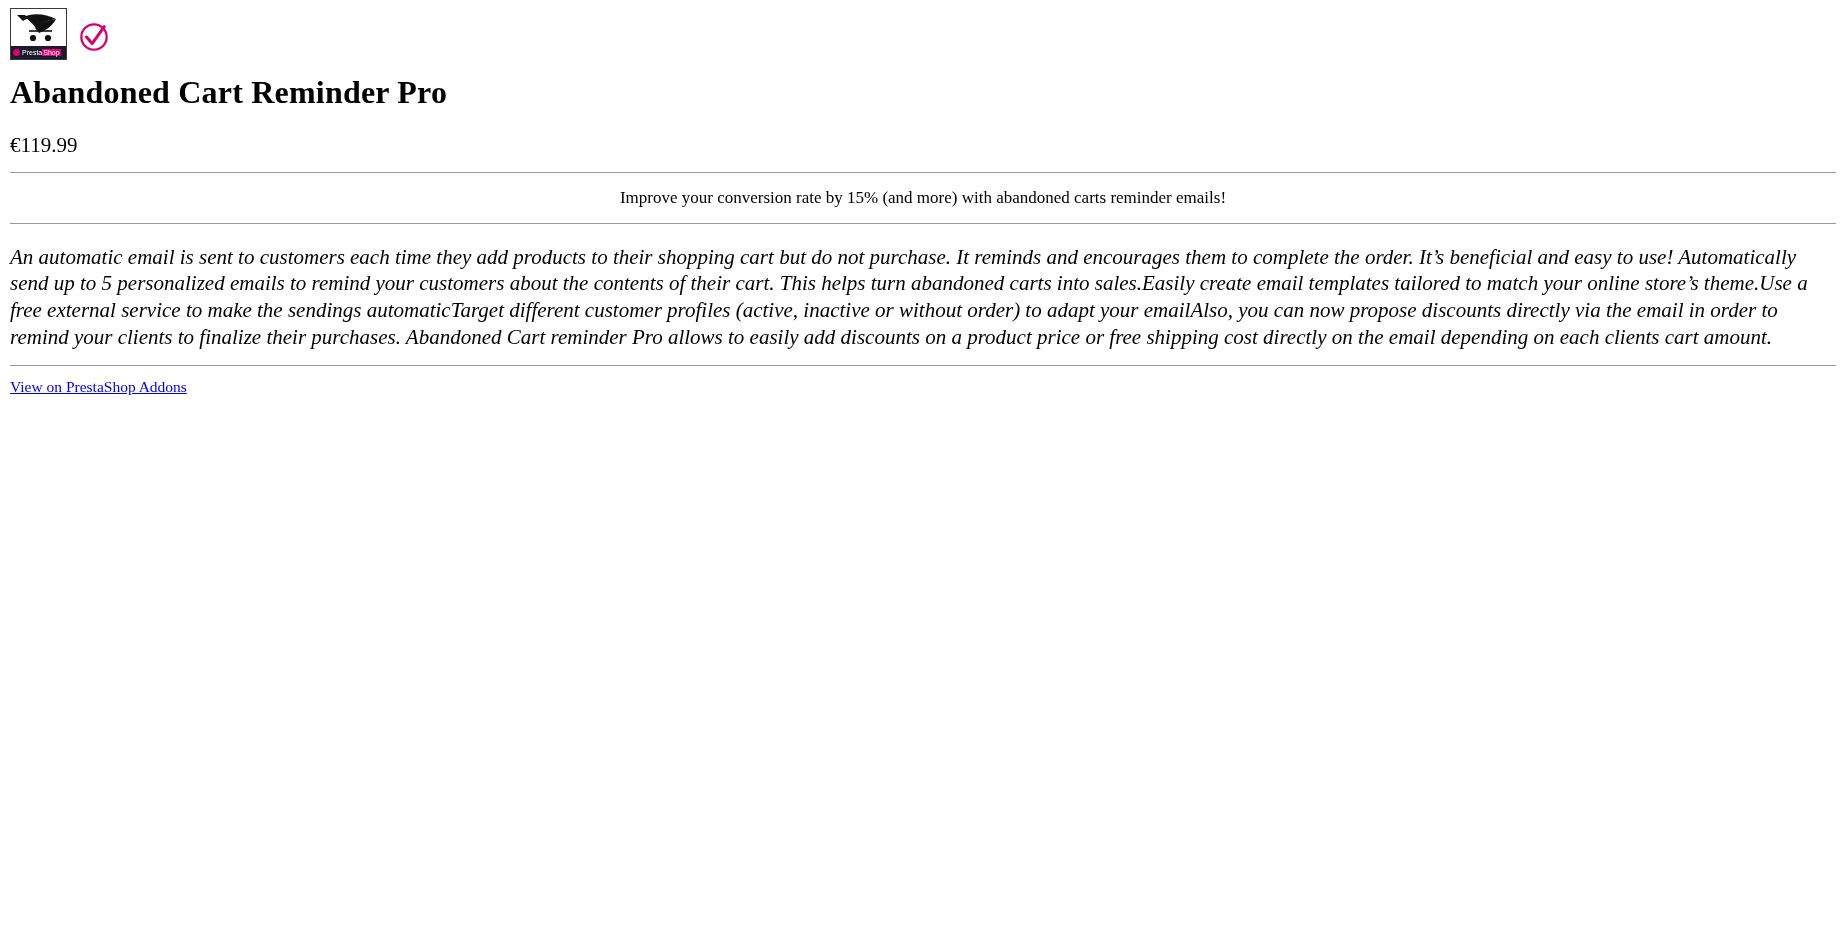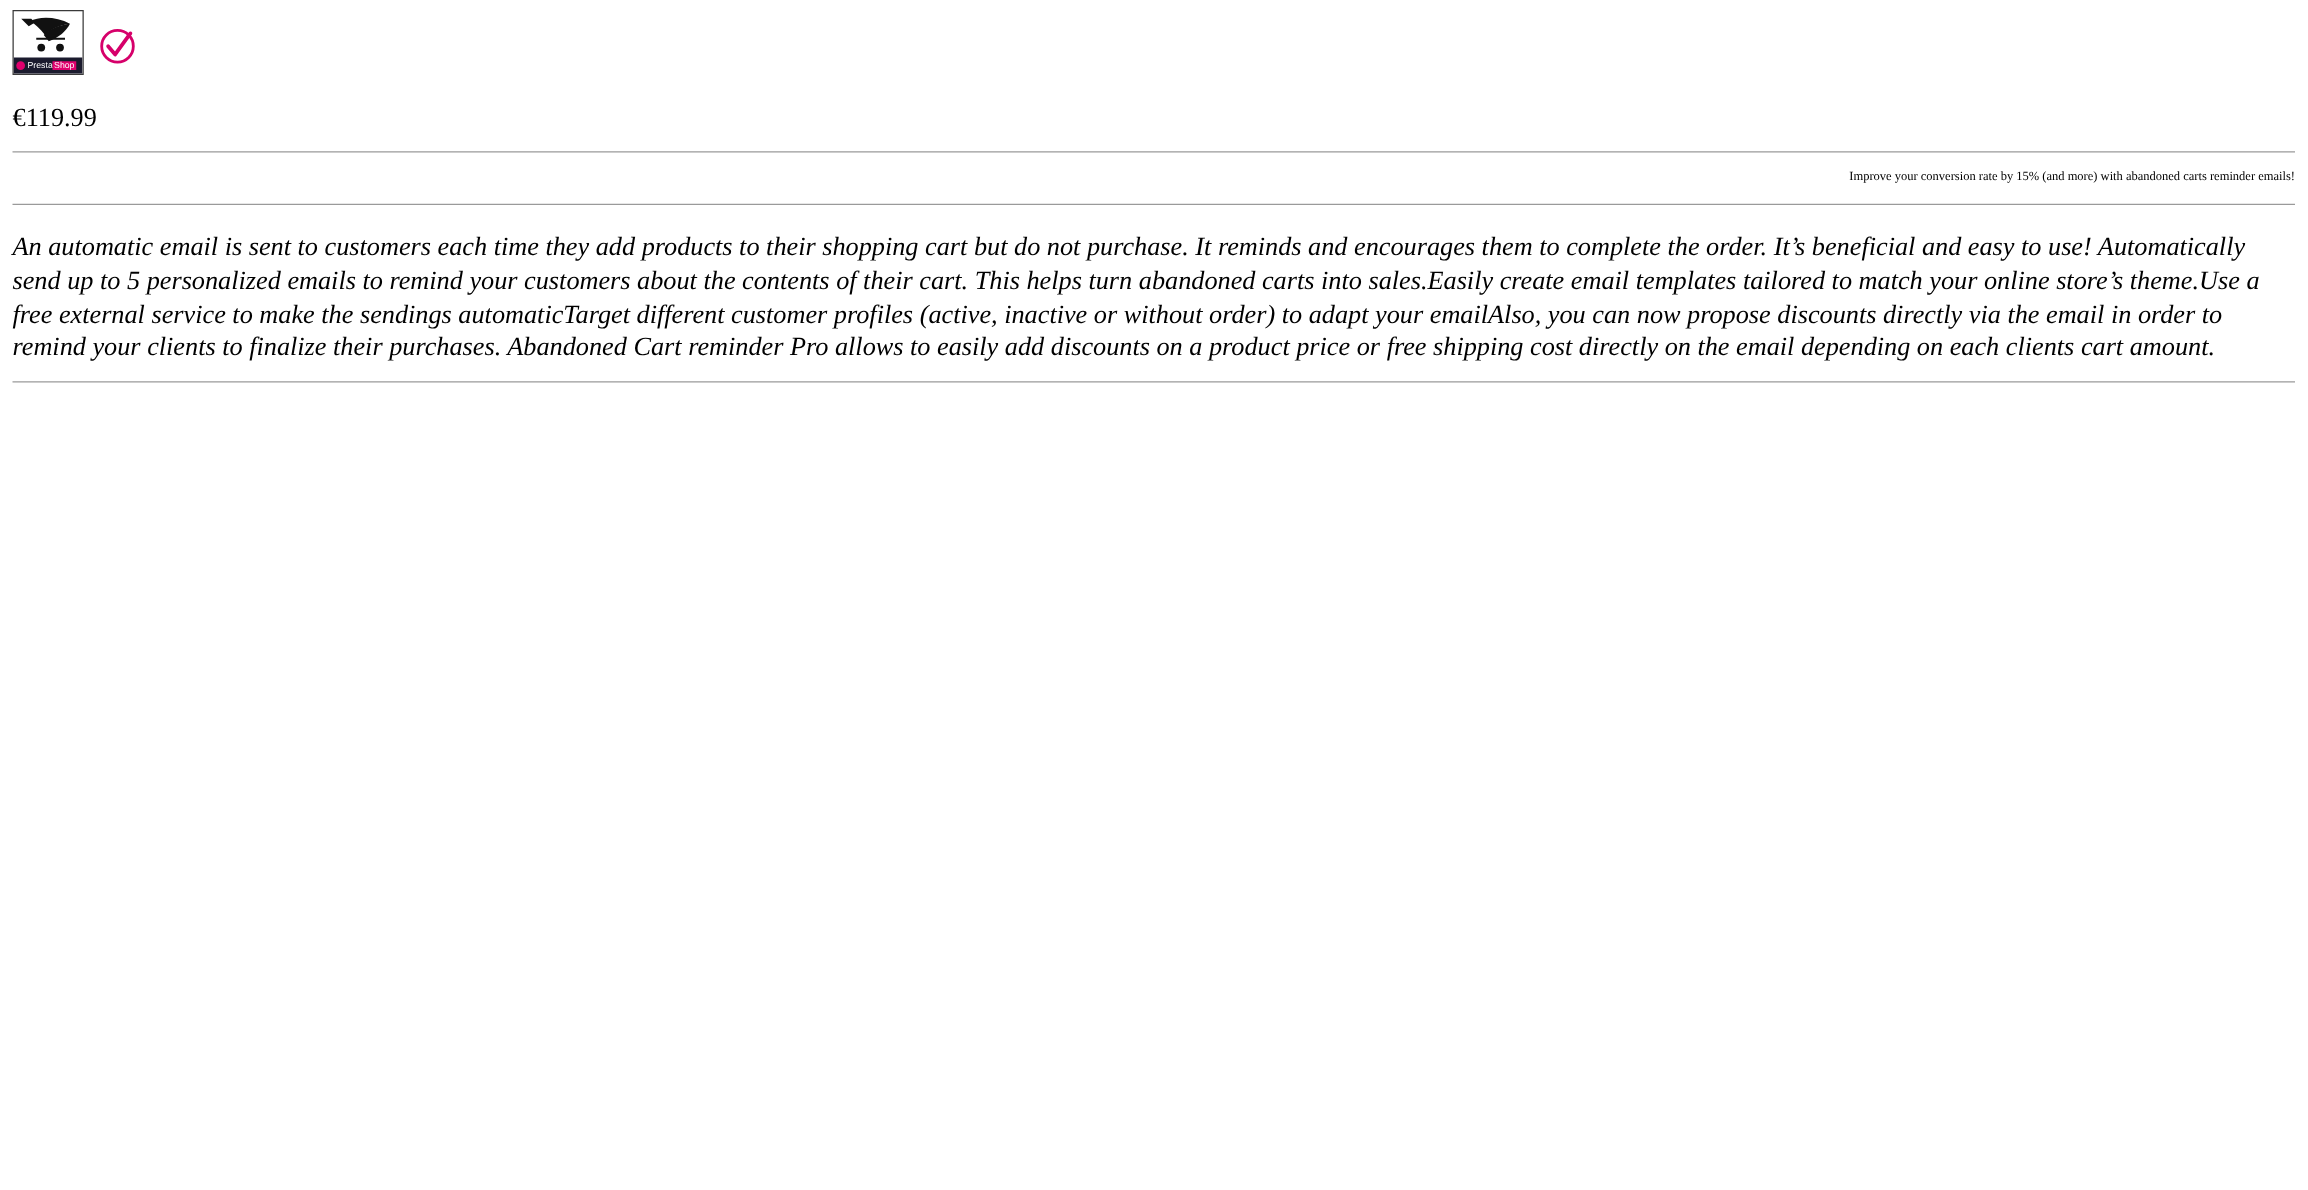--- a/index.html
+++ b/index.html
@@ -95,24 +95,24 @@
     margin: 14px 0 0 0;
     height: 0;
   }
   h2.section-title {
     font-family: "Liberation Serif", serif;
     font-size: 18.5px;
     font-weight: bold;
     margin: 12px 0 0 0;
   }
   p.section-body {
-    font-size: 10px;
+    font-size: 17px;
     line-height: 1.28;
     margin: 14px 0 0 0;
-    text-align: right;
+    text-align: center;
   }
   p.benefits-body {
     font-size: 21px;
     line-height: 1.28;
     margin: 20px 0 0 0;
     font-style: italic;
   }
   .link-row {
     margin: 12px 0 0 0;
   }
@@ -144,27 +144,31 @@
       </div>
     </div>
 
     <svg class="check-badge" viewBox="0 0 32 32">
       <circle cx="16" cy="16" r="13.5" fill="none" stroke="#d6006a" stroke-width="2.4"></circle>
       <path d="M8 16 L14 23 L27 5" fill="none" stroke="#d6006a" stroke-width="3.2" stroke-linecap="round" stroke-linejoin="round"></path>
     </svg>
 
   </div>
 
+  <h1 class="product-title">Abandoned Cart Reminder Pro</h1>
 
   <div class="price">€119.99</div>
 
   <hr class="rule">
 
   <p class="section-body">Improve your conversion rate by 15% (and more) with abandoned carts reminder emails!</p>
 
   <hr class="rule">
 
   <p class="benefits-body">An automatic email is sent to customers each time they add products to their shopping cart but do not purchase. It reminds and encourages them to complete the order. It’s beneficial and easy to use! Automatically send up to 5 personalized emails to remind your customers about the contents of their cart. This helps turn abandoned carts into sales.Easily create email templates tailored to match your online store’s theme.Use a free external service to make the sendings automaticTarget different customer profiles (active, inactive or without order) to adapt your emailAlso, you can now propose discounts directly via the email in order to remind your clients to finalize their purchases.  Abandoned Cart reminder Pro allows to easily add discounts on a product price or free shipping cost directly on the email depending on each clients cart amount.</p>
 
   <hr class="rule">
 
+  <div class="link-row">
+    <a class="addons-link" href="#">View on PrestaShop Addons</a>
+  </div>
 
 </div>
 
 </body></html>

